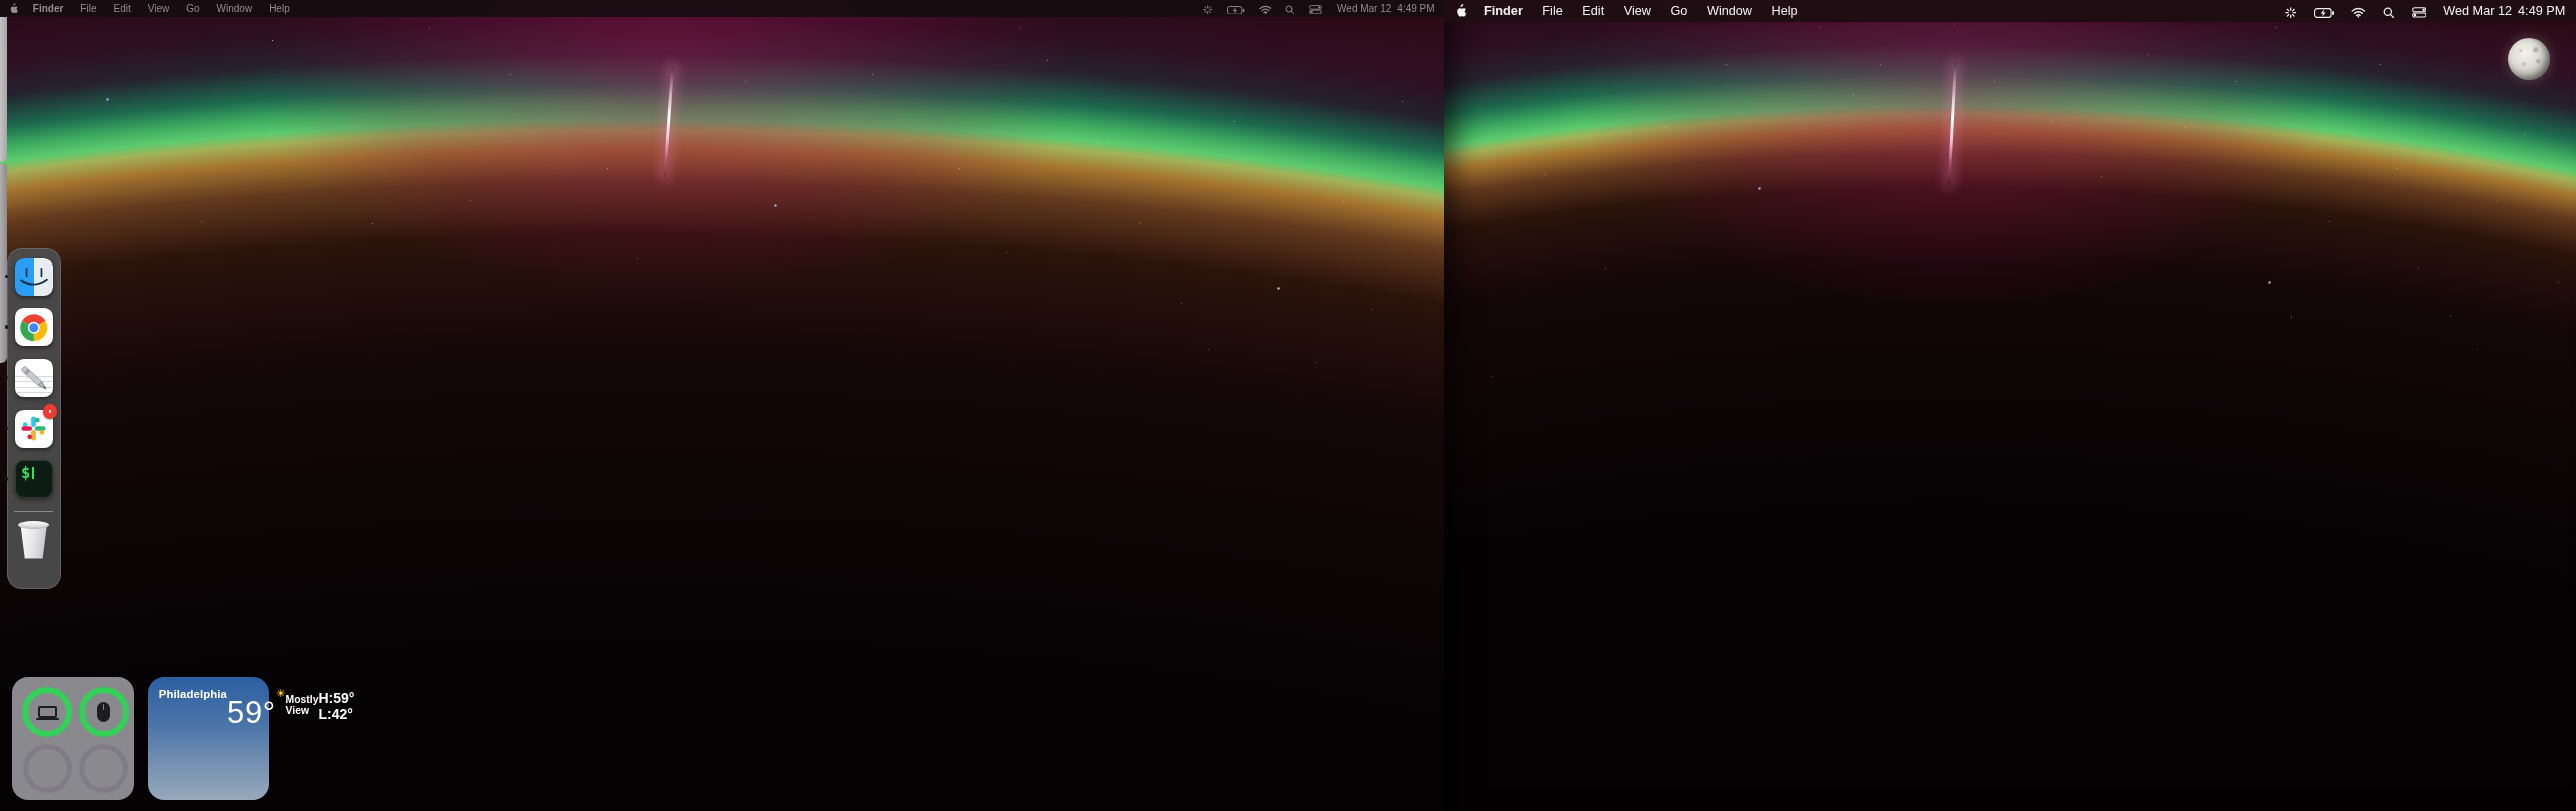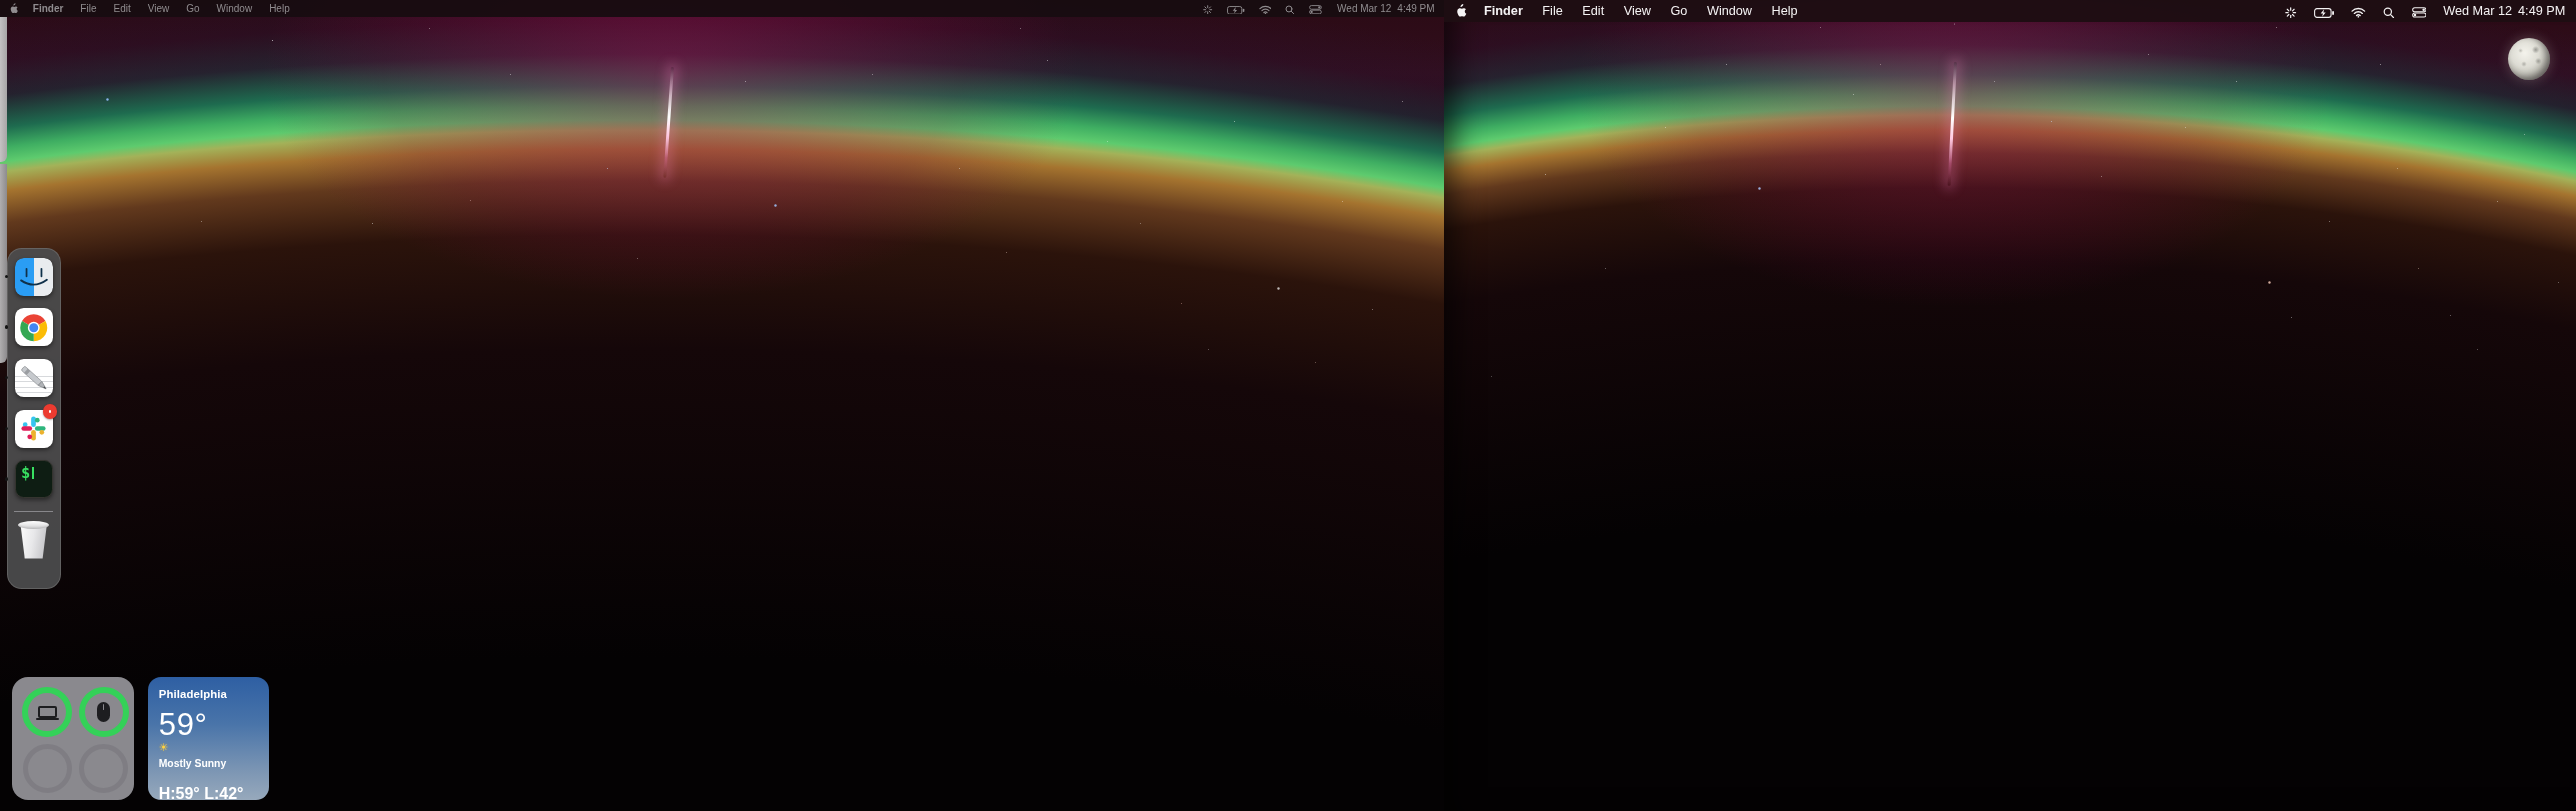--- a/index.html
+++ b/index.html
@@ -150,27 +150,27 @@
     padding:10px;gap:6.7px;justify-items:center;align-items:center;}
   .batt-ring{width:38px;height:38px;border-radius:50%;border:6px solid #34d158;
     display:flex;align-items:center;justify-content:center;}
   .batt-ring.empty{border:5.4px solid #7c7b81;width:39px;height:39px;opacity:.85;}
   .dev-laptop{width:19px;height:11.4px;border:2px solid #1d1d20;border-radius:2px;position:relative;box-sizing:border-box;}
   .dev-laptop::after{content:"";position:absolute;left:-4px;bottom:-4px;width:23px;height:2px;background:#1d1d20;border-radius:1.3px;}
   .dev-mouse{width:12.7px;height:19.5px;background:#1d1d20;border-radius:6.7px;position:relative;}
   .dev-mouse::after{content:"";position:absolute;left:5.7px;top:2px;width:1.3px;height:6px;background:#8a898e;border-radius:0.7px;}
   #widget-weather{left:148px;top:677px;width:121px;height:123px;color:#fff;
     background:linear-gradient(180deg,#2e5fa3 0%,#4974a9 38%,#7e97b4 78%,#97a9bc 100%);
-    padding:11.4px 10.7px 9.4px;display:flex;flex-direction:column;border-radius:13px;}
+    padding:11.4px 10.7px 9.4px;display:flex;flex-direction:row;}
   .wx-city{font-size:11.4px;font-weight:bold;letter-spacing:0.1px;}
   .wx-temp{font-size:31px;font-weight:300;letter-spacing:0.7px;margin-top:9px;line-height:1.05;}
   .wx-spacer{flex:1;}
   .wx-icon{font-size:10.7px;color:#ffd23f;text-shadow:0 0 2.7px rgba(255,190,40,.55);line-height:1;}
   .wx-cond{font-size:10.4px;font-weight:bold;margin-top:5.4px;}
-  .wx-hl{font-size:16px;font-weight:bold;margin-top:16px;}
+  .wx-hl{font-size:14px;font-weight:bold;margin-top:2px;}
 </style>
 </head>
 <body>
 
 <div class="display" id="display-left">
   <div class="wall" id="wall-left">
     <div class="stars" id="stars-left"></div>
     <div class="beam" id="beam-left"></div>
   </div>
 
@@ -336,21 +336,21 @@
     </div>
     <div class="batt-ring empty"></div>
     <div class="batt-ring empty"></div>
   </div>
 
   <div class="widget" id="widget-weather">
     <div class="wx-city">Philadelphia</div>
     <div class="wx-temp">59°</div>
     <div class="wx-spacer"></div>
     <div class="wx-icon">☀</div>
-    <div class="wx-cond">Mostly Sunny</div>
+    <div class="wx-cond">Mostly View</div>
     <div class="wx-hl">H:59° L:42°</div>
   </div>
 </div>
 
 <div class="display" id="display-right">
   <div class="wall" id="wall-right">
     <div class="stars" id="stars-right"></div>
     <div class="beam" id="beam-right"></div>
     <div class="moon"></div>
   </div>

